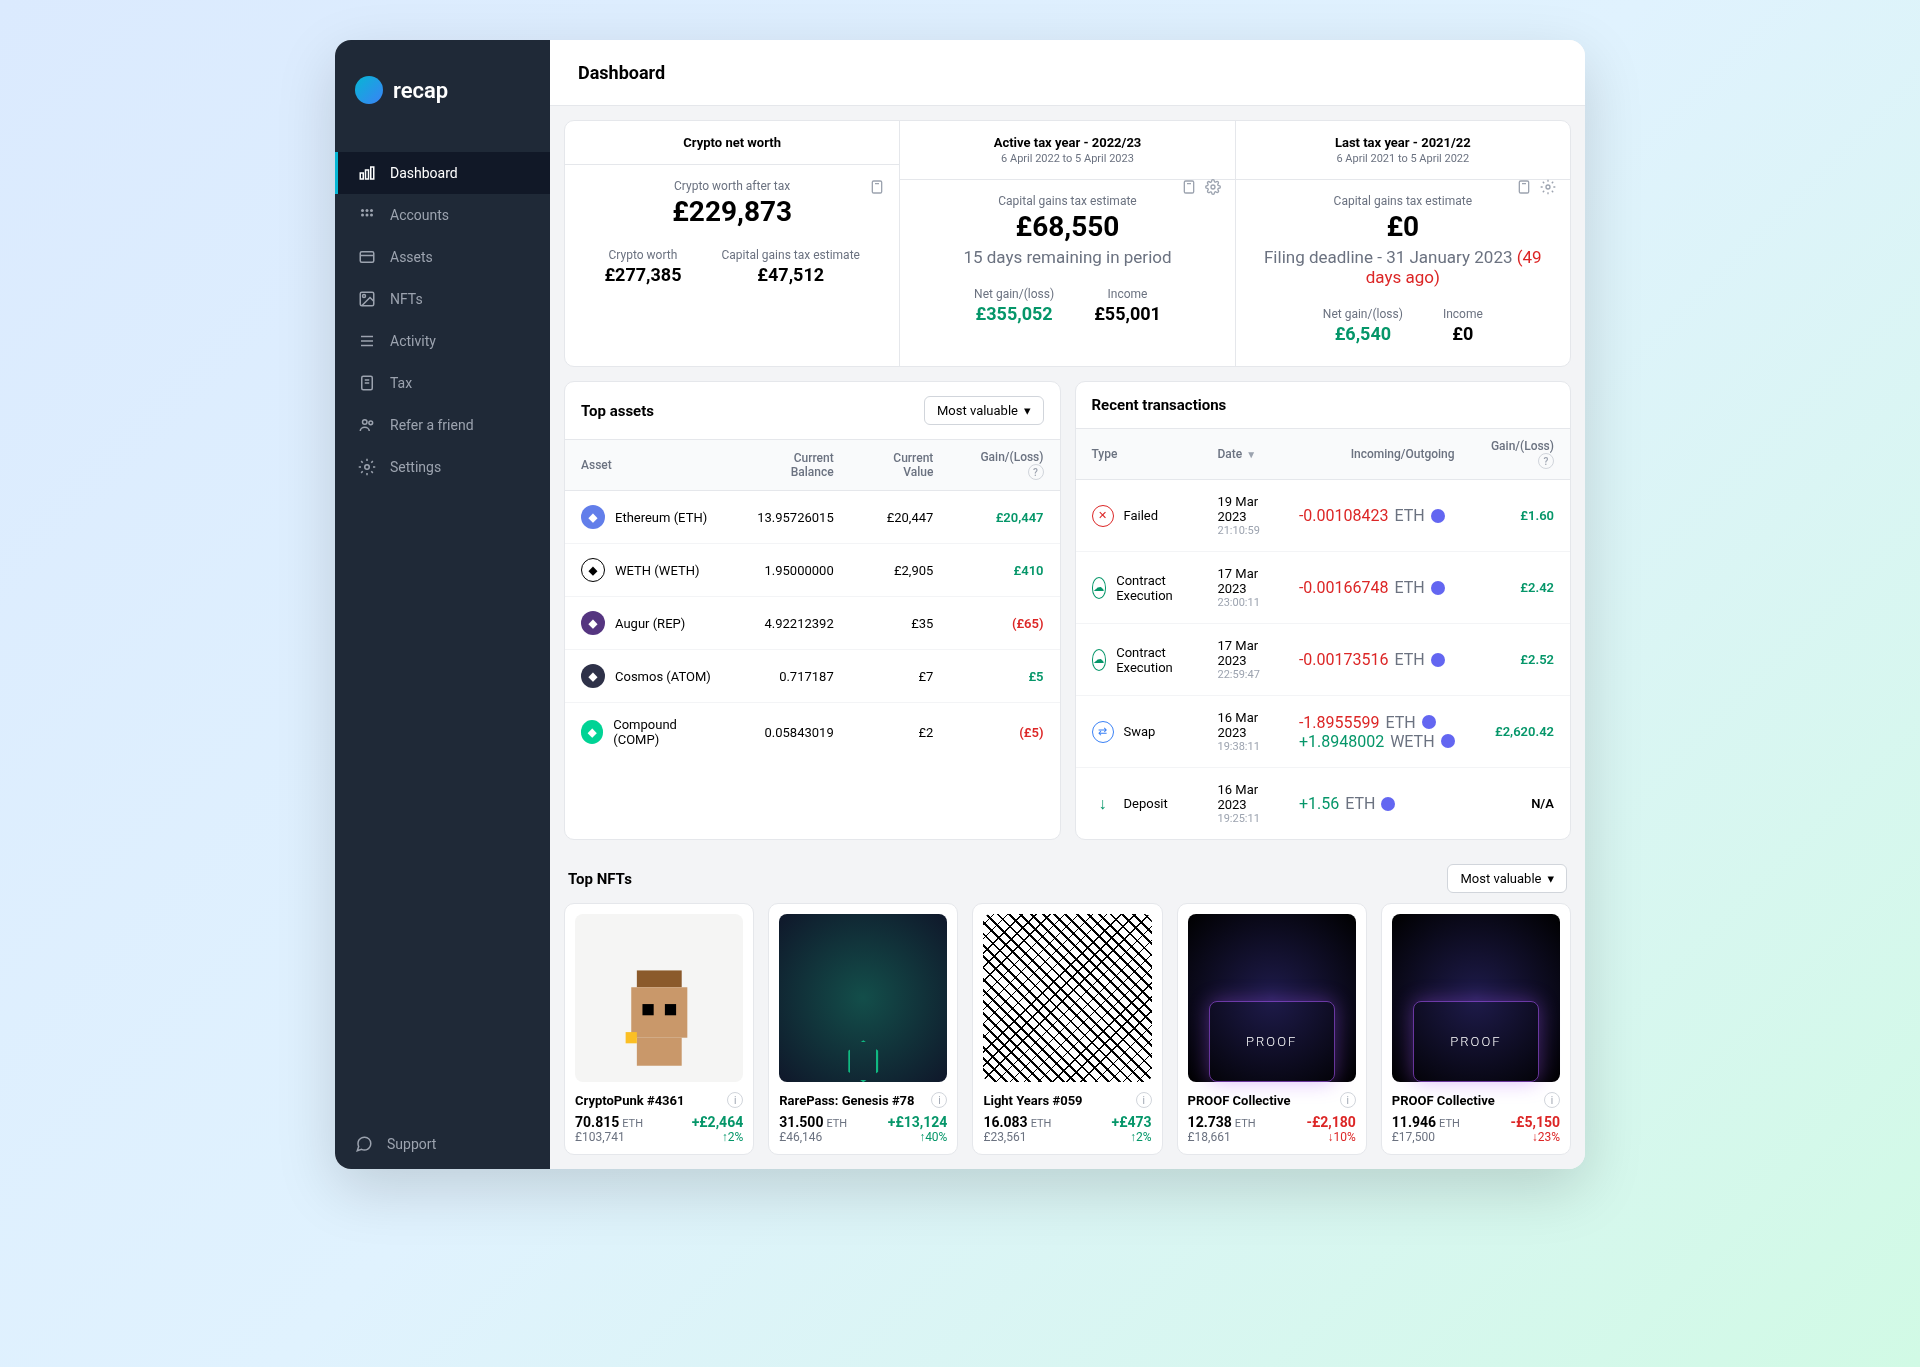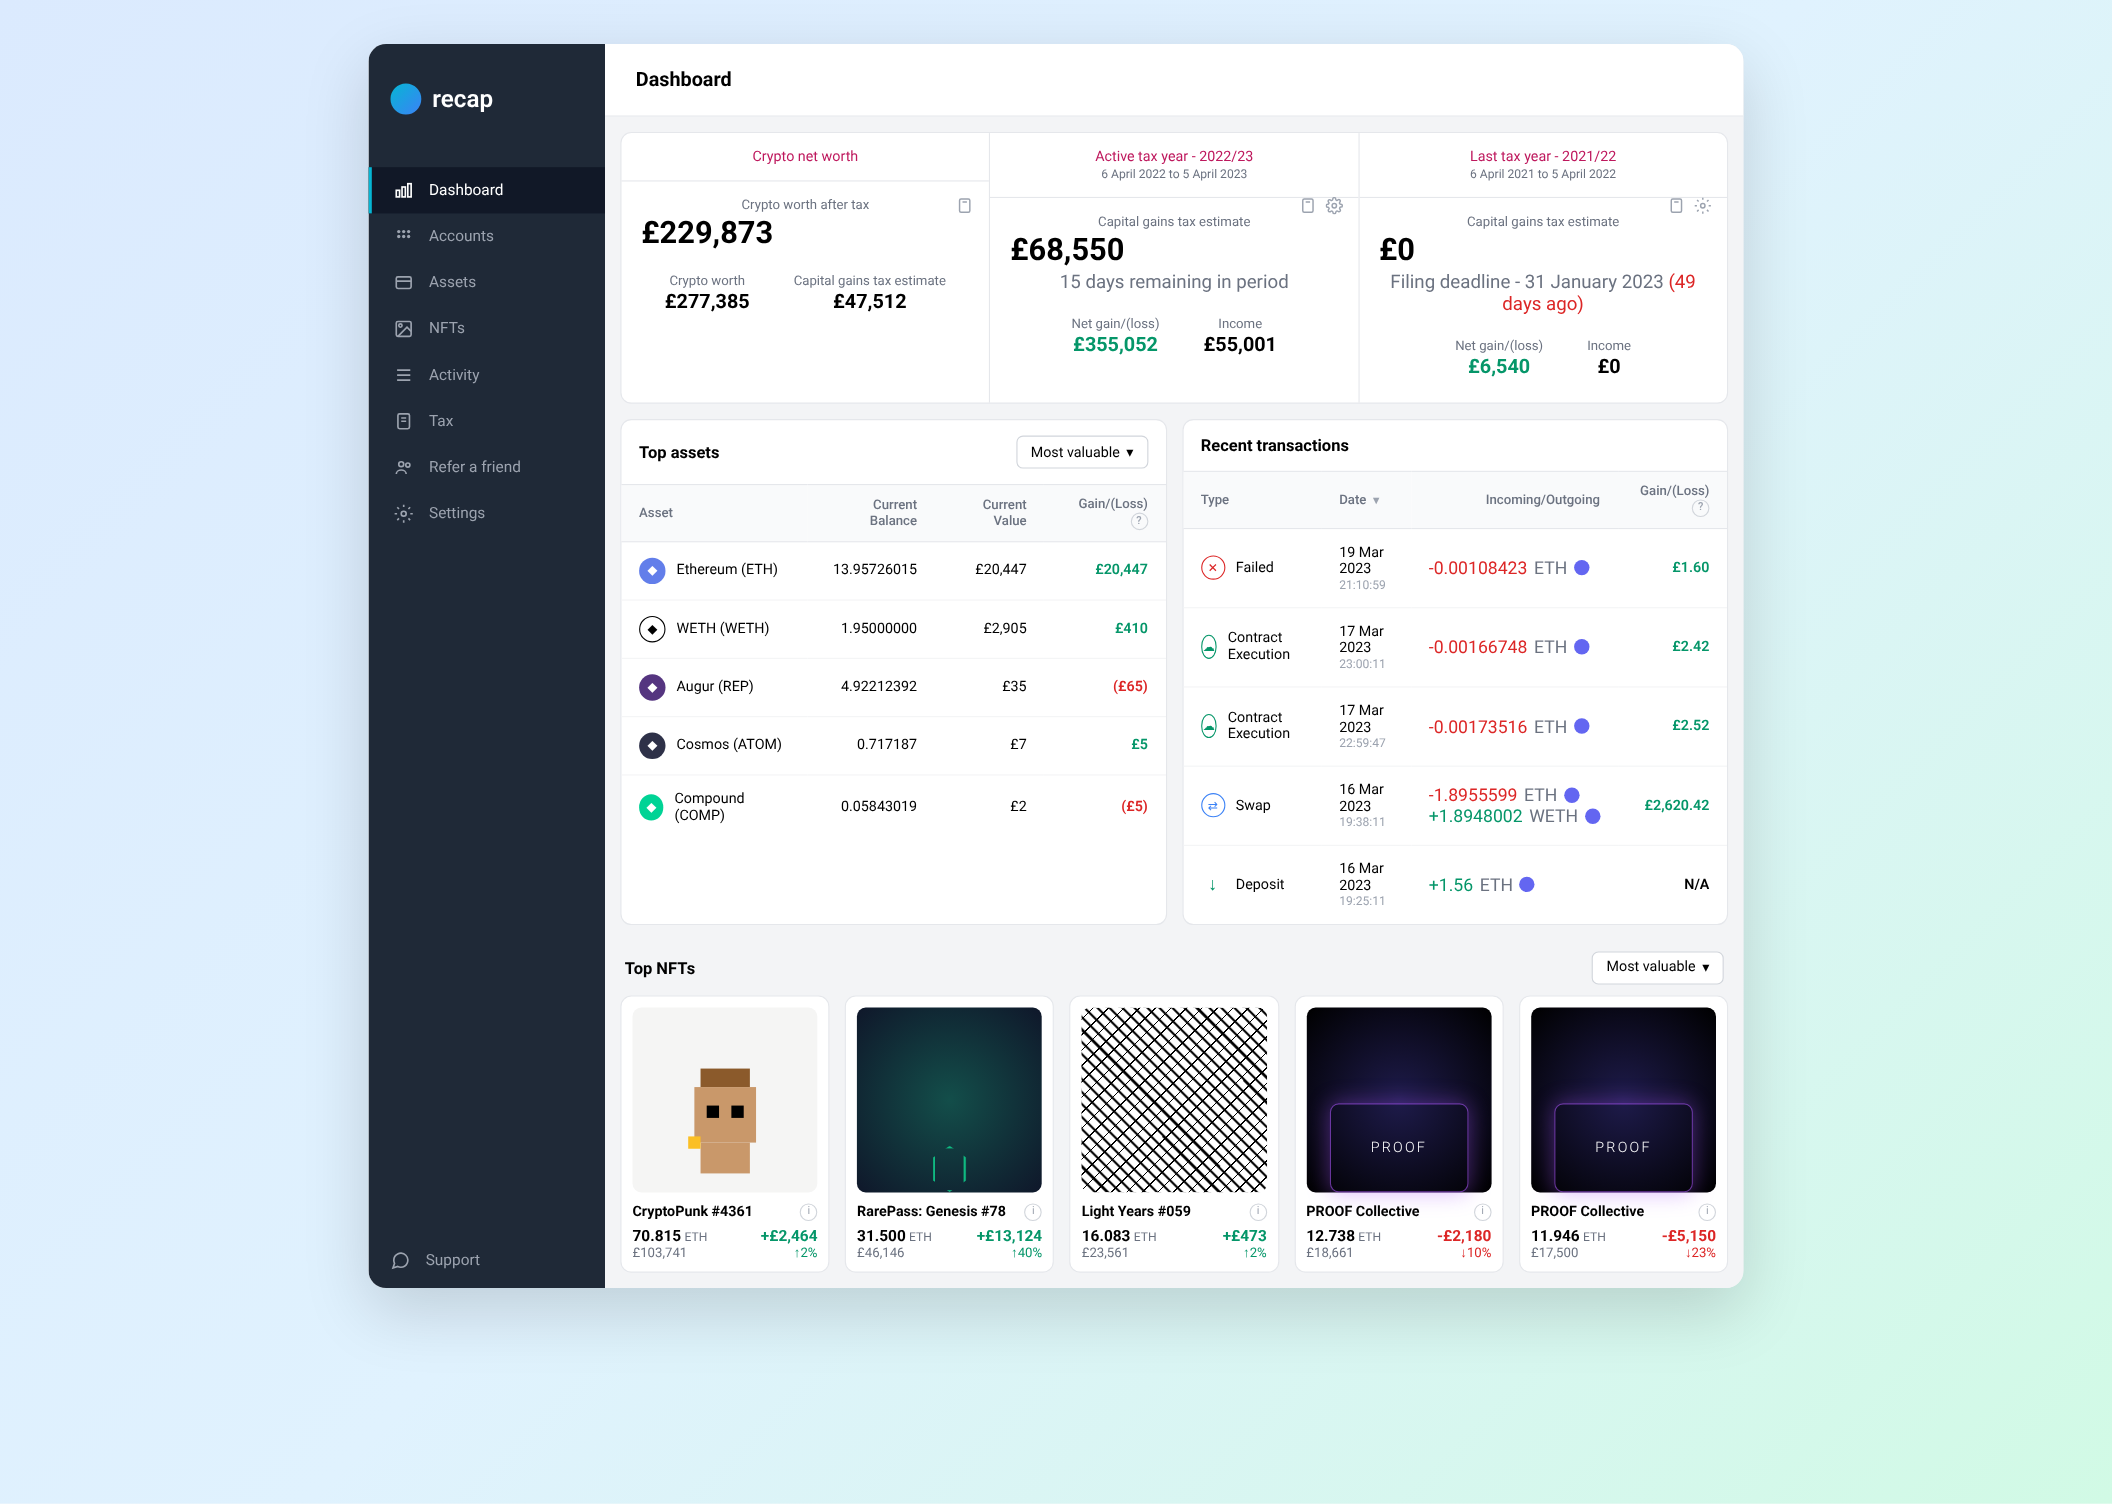--- a/index.html
+++ b/index.html
@@ -12,26 +12,26 @@
 .nav-item { display:flex; align-items:center; gap:14px; padding:12px 20px; cursor:pointer; font-size:14px; border-left:3px solid transparent; }
 .nav-item.active { background:#111827; color:#fff; border-left-color:#06b6d4; }
 .nav-icon { width:18px; height:18px; display:flex; align-items:center; justify-content:center; }
 .support { padding:16px 20px; display:flex; align-items:center; gap:14px; font-size:14px; cursor:pointer; }
 .main { flex:1; background:#f3f4f6; overflow:auto; }
 .header { background:#fff; padding:22px 28px; font-size:18px; font-weight:700; border-bottom:1px solid #e5e7eb; }
 .content { padding:14px; }
 .summary-card { background:#fff; border-radius:10px; display:flex; margin-bottom:14px; border:1px solid #e5e7eb; }
 .summary-col { flex:1; padding:14px 18px 22px; position:relative; }
 .summary-col + .summary-col { border-left:1px solid #e5e7eb; }
-.summary-title { text-align:center; font-size:13px; font-weight:400; color:#be185d; }
+.summary-title { text-align:center; font-size:13px; font-weight:700; color:#000000; }
 .summary-sub { text-align:center; font-size:11px; color:#6b7280; margin-top:2px; }
 .summary-hr { border:none; border-top:1px solid #e5e7eb; margin:14px -18px; }
 .summary-icons { position:absolute; right:14px; top:58px; display:flex; gap:8px; color:#9ca3af; }
 .big-label { text-align:center; font-size:12px; color:#6b7280; }
-.big-value { text-align:left; font-size:28px; font-weight:700; margin-top:2px; }
+.big-value { text-align:center; font-size:28px; font-weight:700; margin-top:2px; }
 .deadline { text-align:center; font-size:17px; color:#6b7280; margin-top:4px; }
 .deadline .ago { color:#dc2626; }
 .sub-row { display:flex; justify-content:center; gap:40px; margin-top:20px; }
 .sub-block { text-align:center; }
 .sub-block .lbl { font-size:12px; color:#6b7280; }
 .sub-block .val { font-size:18px; font-weight:700; margin-top:2px; }
 .green { color:#059669; }
 .red { color:#dc2626; }
 .two-col { display:flex; gap:14px; margin-bottom:14px; }
 .panel { background:#fff; border-radius:10px; border:1px solid #e5e7eb; flex:1; }

